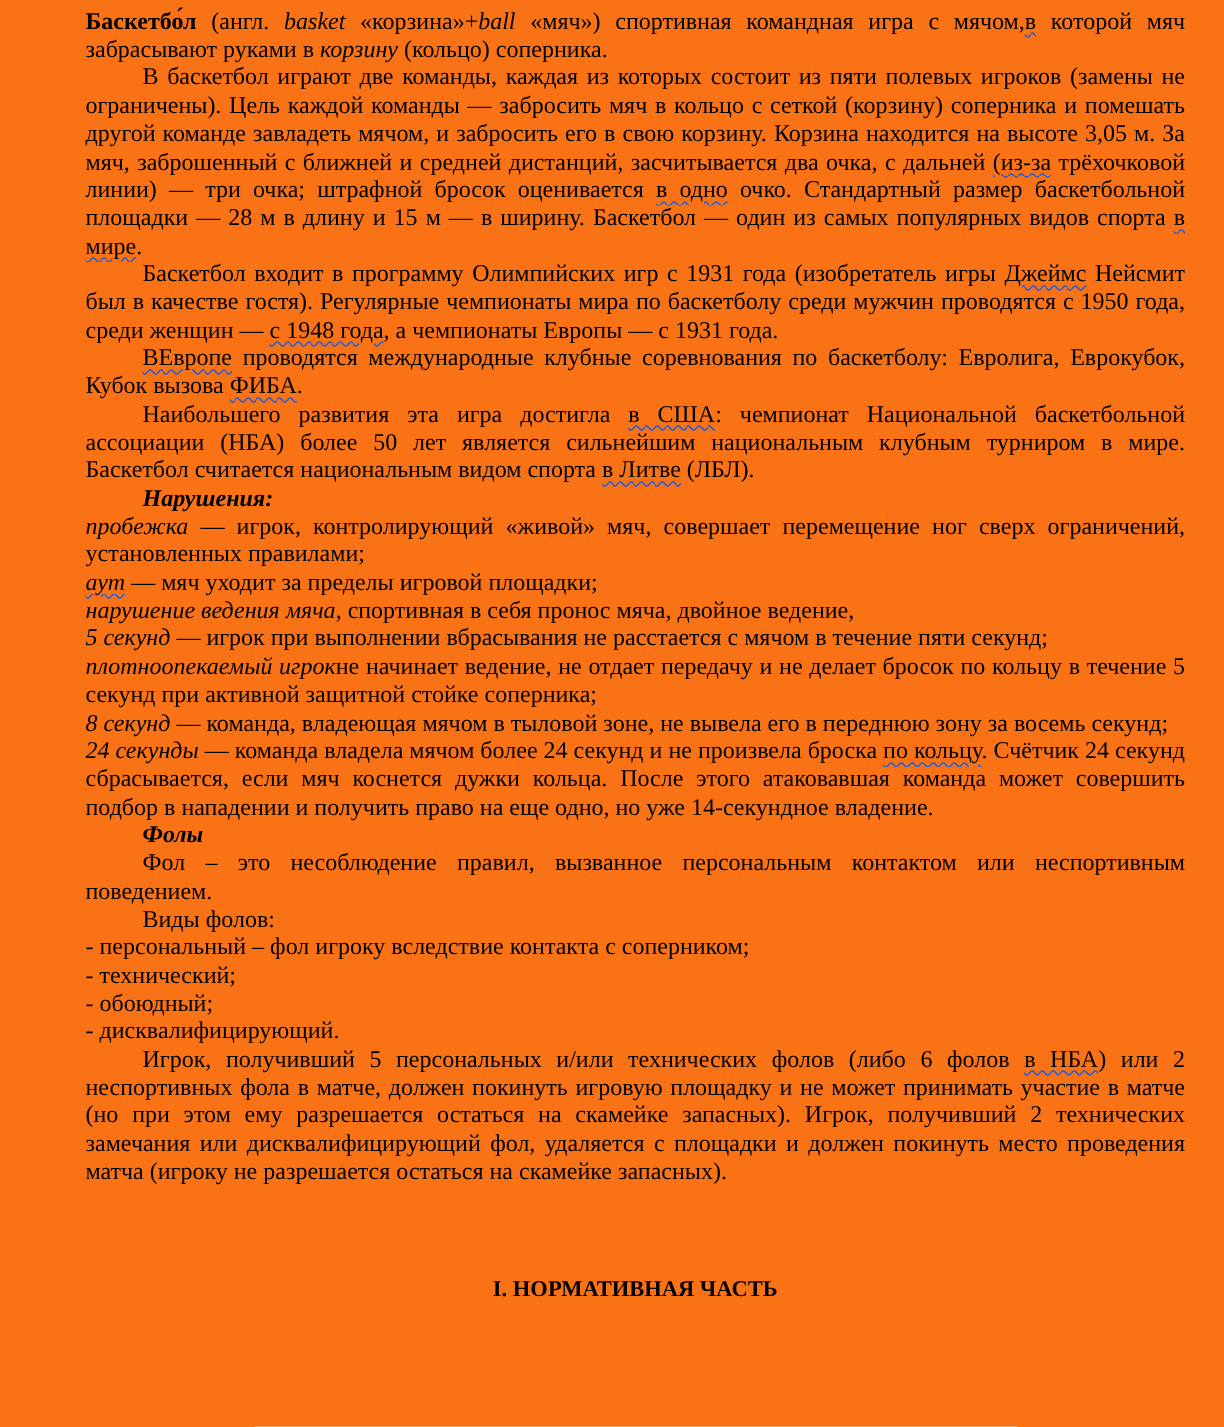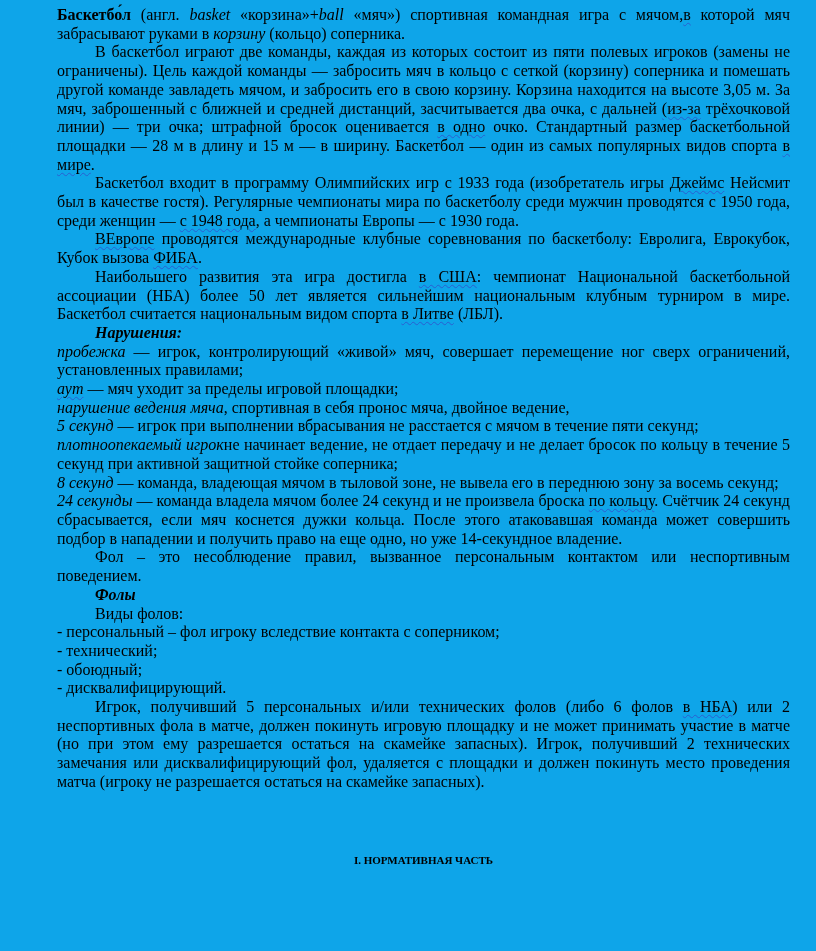--- a/index.html
+++ b/index.html
@@ -2,65 +2,65 @@
 <html><head>
 <meta charset="utf-8">
 <style>
   * { margin:0; padding:0; box-sizing:border-box; }
   html, body { background:#ffffff; }
   body {
     width:816px; height:951px; overflow:hidden;
     font-family:"Liberation Serif","DejaVu Serif",serif;
     color:#000000;
   }
-  .page { width:816px; height:951px; background:#0ea5e9; padding:6px 26px 0 57px; }
+  .page { width:816px; height:951px; background:#f97316; padding:6px 26px 0 57px; }
   .doc-body .block {
     font-size:16px;
     line-height:18.7px;
     text-align:justify;
   }
   .block.indent { text-indent:38px; }
   .b { font-weight:bold; }
   .i { font-style:italic; }
   .sp {
     text-decoration-line:underline;
     text-decoration-style:wavy;
     text-decoration-color:#2a5fd1;
     text-decoration-thickness:1px;
     text-underline-offset:2px;
   }
   .footer-heading {
     margin-top:58px;
     text-align:center;
     font-weight:bold;
-    font-size:11px;
+    font-size:15px;
     line-height:20px;
     font-family:"Liberation Serif","DejaVu Serif",serif;
   }
 </style>
 </head>
 <body>
 
 <div class="page">
   <div class="doc-body" id="doc-body">
       <p class="block"><span class="b">Баскетбо́л</span><span> (англ. </span><span class="i">basket</span><span> «корзина»+</span><span class="i">ball</span><span> «мяч») спортивная командная игра с мячом,</span><span class="sp">в</span><span> которой мяч забрасывают руками в </span><span class="i">корзину</span><span> (кольцо) соперника.</span></p>
       <p class="block indent"><span>В баскетбол играют две команды, каждая из которых состоит из пяти полевых игроков (замены не ограничены). Цель каждой команды — забросить мяч в кольцо с сеткой (корзину) соперника и помешать другой команде завладеть мячом, и забросить его в свою корзину. Корзина находится на высоте 3,05 м. За мяч, заброшенный с ближней и средней дистанций, засчитывается два очка, с дальней </span><span class="sp">(из-за</span><span> трёхочковой линии) — три очка; штрафной бросок оценивается </span><span class="sp">в одно</span><span> очко. Стандартный размер баскетбольной площадки — 28 м в длину и 15 м — в ширину. Баскетбол — один из самых популярных видов спорта </span><span class="sp">в мире</span><span>.</span></p>
-      <p class="block indent"><span>Баскетбол входит в программу Олимпийских игр с 1933 года (изобретатель игры </span><span class="sp">Джеймс</span><span> Нейсмит был в качестве гостя). Регулярные чемпионаты мира по баскетболу среди мужчин проводятся с 1950 года, среди женщин — </span><span class="sp">с 1948 года</span><span>, а чемпионаты Европы — с 1930 года.</span></p>
+      <p class="block indent"><span>Баскетбол входит в программу Олимпийских игр с 1931 года (изобретатель игры </span><span class="sp">Джеймс</span><span> Нейсмит был в качестве гостя). Регулярные чемпионаты мира по баскетболу среди мужчин проводятся с 1950 года, среди женщин — </span><span class="sp">с 1948 года</span><span>, а чемпионаты Европы — с 1931 года.</span></p>
       <p class="block indent"><span class="sp">ВЕвропе</span><span> проводятся международные клубные соревнования по баскетболу: Евролига, Еврокубок, Кубок вызова </span><span class="sp">ФИБА</span><span>.</span></p>
       <p class="block indent"><span>Наибольшего развития эта игра достигла </span><span class="sp">в США</span><span>: чемпионат Национальной баскетбольной ассоциации (НБА) более 50 лет является сильнейшим национальным клубным турниром в мире. Баскетбол считается национальным видом спорта </span><span class="sp">в Литве</span><span> (ЛБЛ).</span></p>
       <p class="block indent"><span class="b i">Нарушения:</span></p>
       <p class="block"><span class="i">пробежка</span><span> — игрок, контролирующий «живой» мяч, совершает перемещение ног сверх ограничений, установленных правилами;</span></p>
       <p class="block"><span class="i sp">аут</span><span> — мяч уходит за пределы игровой площадки;</span></p>
       <p class="block"><span class="i">нарушение ведения мяча</span><span>, спортивная в себя пронос мяча, двойное ведение,</span></p>
       <p class="block"><span class="i">5 секунд</span><span> — игрок при выполнении вбрасывания не расстается с мячом в течение пяти секунд;</span></p>
       <p class="block"><span class="i">плотноопекаемый игрок</span><span>не начинает ведение, не отдает передачу и не делает бросок по кольцу в течение 5 секунд при активной защитной стойке соперника;</span></p>
       <p class="block"><span class="i">8 секунд</span><span> — команда, владеющая мячом в тыловой зоне, не вывела его в переднюю зону за восемь секунд;</span></p>
       <p class="block"><span class="i">24 секунды</span><span> — команда владела мячом более 24 секунд и не произвела броска </span><span class="sp">по кольцу</span><span>. Счётчик 24 секунд сбрасывается, если мяч коснется дужки кольца. После этого атаковавшая команда может совершить подбор в нападении и получить право на еще одно, но уже 14-секундное владение.</span></p>
+      <p class="block indent"><span class="b i">Фолы</span></p>
       <p class="block indent"><span>Фол – это несоблюдение правил, вызванное персональным контактом или неспортивным поведением.</span></p>
-      <p class="block indent"><span class="b i">Фолы</span></p>
       <p class="block indent"><span>Виды фолов:</span></p>
       <p class="block"><span>- персональный – фол игроку вследствие контакта с соперником;</span></p>
       <p class="block"><span>- технический;</span></p>
       <p class="block"><span>- обоюдный;</span></p>
       <p class="block"><span>- дисквалифицирующий.</span></p>
       <p class="block indent"><span>Игрок, получивший 5 персональных и/или технических фолов (либо 6 фолов </span><span class="sp">в НБА</span><span>) или 2 неспортивных фола в матче, должен покинуть игровую площадку и не может принимать участие в матче (но при этом ему разрешается остаться на скамейке запасных). Игрок, получивший 2 технических замечания или дисквалифицирующий фол, удаляется с площадки и должен покинуть место проведения матча (игроку не разрешается остаться на скамейке запасных).</span></p>
     </div>
   <div class="footer-heading">I. НОРМАТИВНАЯ ЧАСТЬ</div>
 </div>
 

